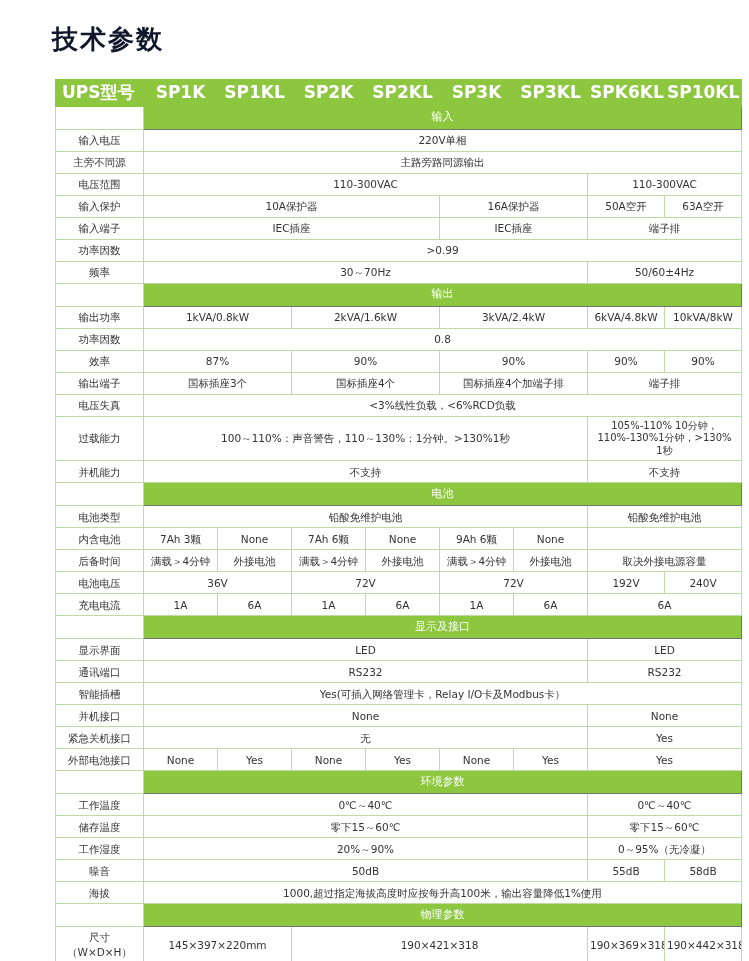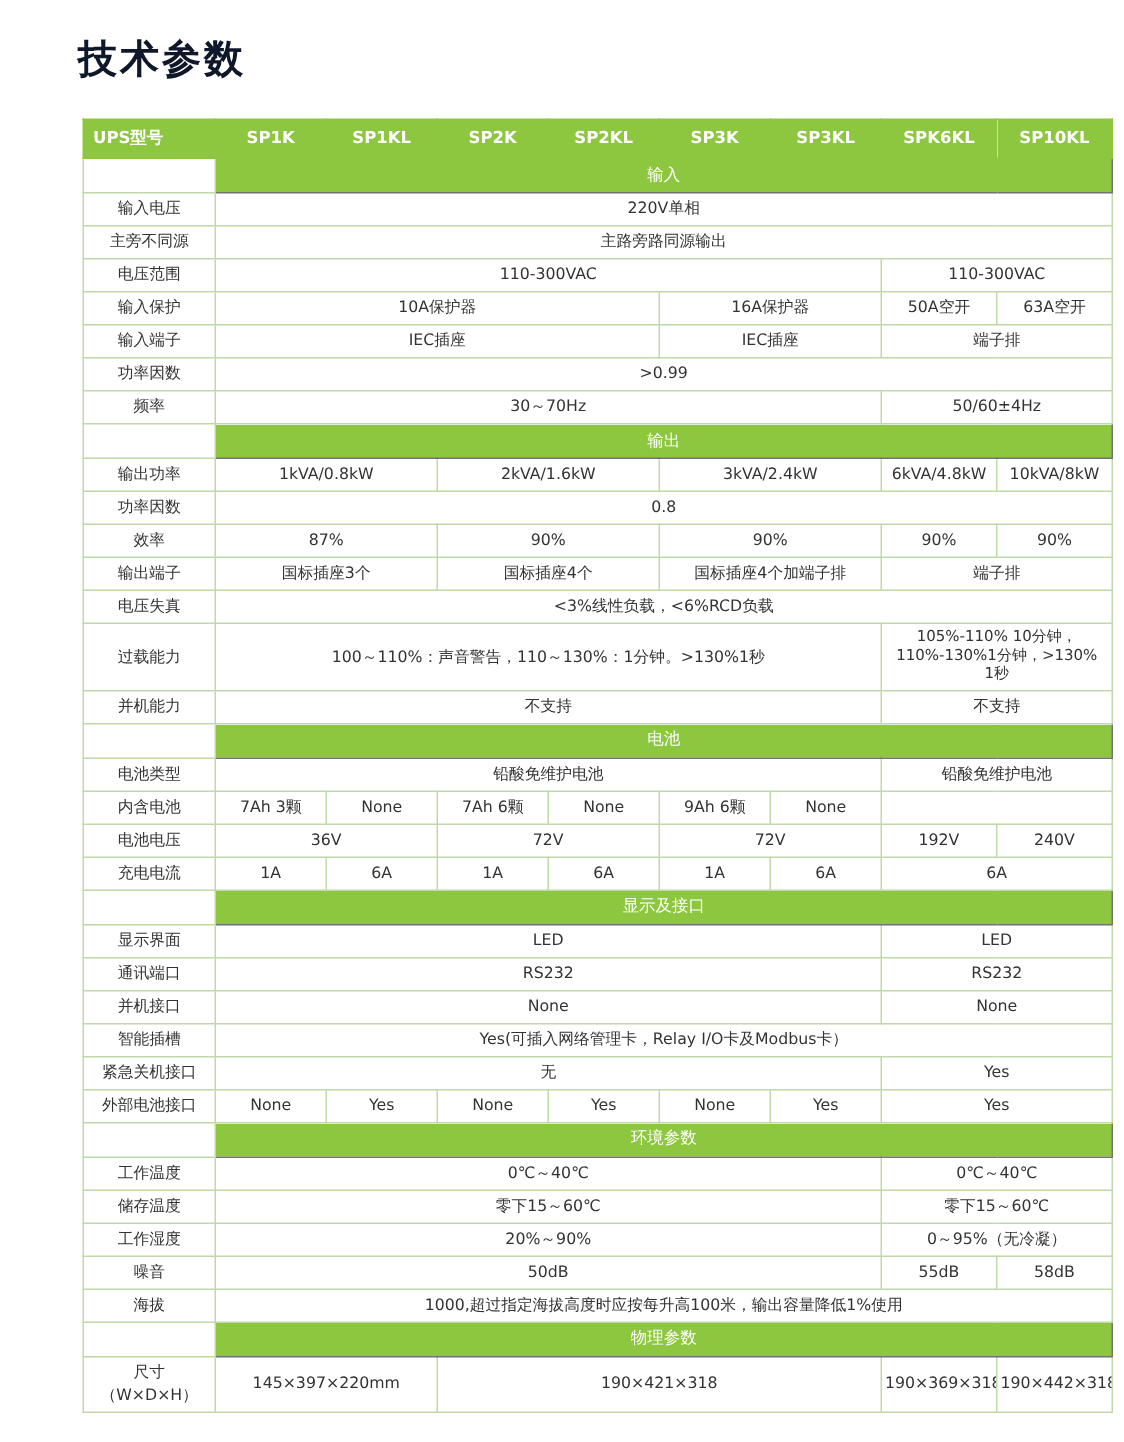--- a/index.html
+++ b/index.html
@@ -44,21 +44,21 @@
     text-align: center;
     background: #ffffff;
     width: 88px;
   }
   tr.hdr td {
     background: #8dc63f;
     color: #ffffff;
     font-weight: bold;
     border: 1px solid #8dc63f;
     height: 19px;
-    font-size: 11px;
+    font-size: 17px;
   }
   tr.section td {
     background: #8dc63f;
     color: #ffffff;
     font-weight: normal;
     border: 1px solid #737373;
     height: 16px;
     font-size: 11px;
   }
   tr.section td.lbl {
@@ -195,20 +195,30 @@
         <td class="lbl">内含电池</td>
         <td colspan="1">7Ah 3颗</td>
         <td colspan="1">None</td>
         <td colspan="1">7Ah 6颗</td>
         <td colspan="1">None</td>
         <td colspan="1">9Ah 6颗</td>
         <td colspan="1">None</td>
         <td colspan="2"></td>
       </tr>
       <tr>
+        <td class="lbl">后备时间</td>
+        <td colspan="1">满载＞4分钟</td>
+        <td colspan="1">外接电池</td>
+        <td colspan="1">满载＞4分钟</td>
+        <td colspan="1">外接电池</td>
+        <td colspan="1">满载＞4分钟</td>
+        <td colspan="1">外接电池</td>
+        <td colspan="2">取决外接电源容量</td>
+      </tr>
+      <tr>
         <td class="lbl">电池电压</td>
         <td colspan="2">36V</td>
         <td colspan="2">72V</td>
         <td colspan="2">72V</td>
         <td colspan="1">192V</td>
         <td colspan="1">240V</td>
       </tr>
       <tr>
         <td class="lbl">充电电流</td>
         <td colspan="1">1A</td>
@@ -227,27 +237,27 @@
         <td class="lbl">显示界面</td>
         <td colspan="6">LED</td>
         <td colspan="2">LED</td>
       </tr>
       <tr>
         <td class="lbl">通讯端口</td>
         <td colspan="6">RS232</td>
         <td colspan="2">RS232</td>
       </tr>
       <tr>
+        <td class="lbl">智能插槽</td>
+        <td colspan="8">Yes(可插入网络管理卡，Relay I/O卡及Modbus卡）</td>
+      </tr>
+      <tr>
         <td class="lbl">并机接口</td>
         <td colspan="6">None</td>
         <td colspan="2">None</td>
-      </tr>
-      <tr>
-        <td class="lbl">智能插槽</td>
-        <td colspan="8">Yes(可插入网络管理卡，Relay I/O卡及Modbus卡）</td>
       </tr>
       <tr>
         <td class="lbl">紧急关机接口</td>
         <td colspan="6">无</td>
         <td colspan="2">Yes</td>
       </tr>
       <tr>
         <td class="lbl">外部电池接口</td>
         <td colspan="1">None</td>
         <td colspan="1">Yes</td>

